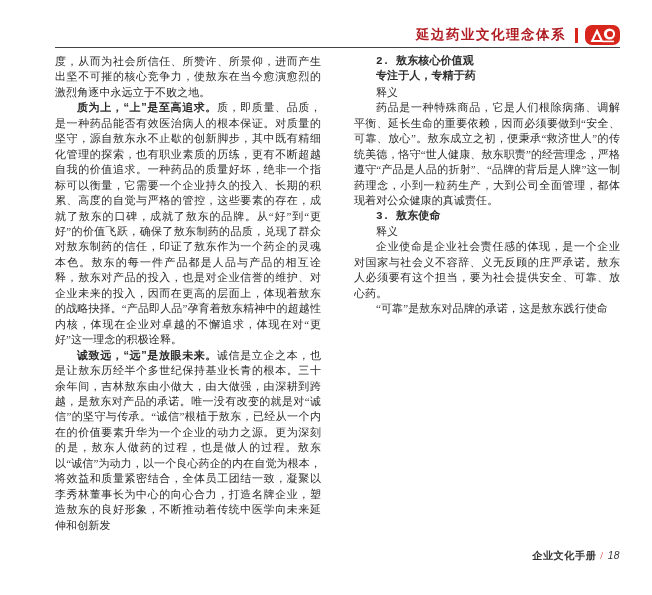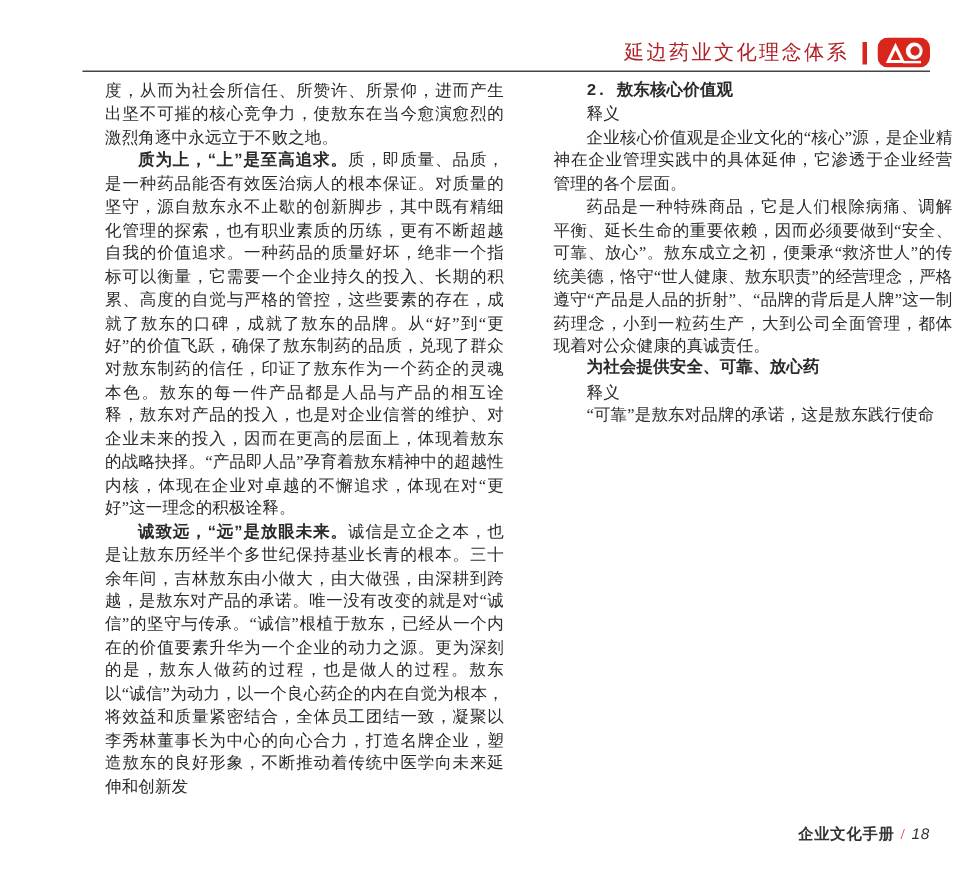--- a/index.html
+++ b/index.html
@@ -12,32 +12,32 @@
     color: #2b2b2b;
   }
   
   .header {
     position: absolute; top: 24px; left: 55px; right: 32px;
     height: 22px;
     display: flex; justify-content: flex-end; align-items: center;
   }
   .header-title {
     font-family: "Liberation Sans", "DejaVu Sans", sans-serif;
-    font-weight: normal; font-size: 13.5px; letter-spacing: 1.5px;
+    font-weight: bold; font-size: 13.5px; letter-spacing: 1.5px;
     color: #b01e24;
   }
   .header-bar { width: 3px; height: 15px; background: #d8261c; margin: 0 7px 0 9px; }
   .header-logo { width: 35px; height: 20px; display: block; }
   .header-rule {
     position: absolute; top: 47px; left: 55px; right: 32px;
     border-top: 1.2px solid #454545;
   }
   
   .columns {
-    position: absolute; top: 54px; left: 70px; width: 565px;
+    position: absolute; top: 54px; left: 55px; width: 565px;
     display: flex; gap: 33px;
   }
   .col { width: 273px; }
   .col p {
     margin: 0;
     font-size: 11px; line-height: 15.45px;
     text-align: justify; text-justify: inter-ideograph;
     letter-spacing: 0.1px;
   }
   .indent { text-indent: 2em; }
@@ -84,25 +84,26 @@
   <div class="columns">
 
     <div class="col">
       <p>度，从而为社会所信任、所赞许、所景仰，进而产生出坚不可摧的核心竞争力，使敖东在当今愈演愈烈的激烈角逐中永远立于不败之地。</p>
       <p class="indent"><span class="lead">质为上，“上”是至高追求。</span><span>质，即质量、品质，是一种药品能否有效医治病人的根本保证。对质量的坚守，源自敖东永不止歇的创新脚步，其中既有精细化管理的探索，也有职业素质的历练，更有不断超越自我的价值追求。一种药品的质量好坏，绝非一个指标可以衡量，它需要一个企业持久的投入、长期的积累、高度的自觉与严格的管控，这些要素的存在，成就了敖东的口碑，成就了敖东的品牌。从“好”到“更好”的价值飞跃，确保了敖东制药的品质，兑现了群众对敖东制药的信任，印证了敖东作为一个药企的灵魂本色。敖东的每一件产品都是人品与产品的相互诠释，敖东对产品的投入，也是对企业信誉的维护、对企业未来的投入，因而在更高的层面上，体现着敖东的战略抉择。“产品即人品”孕育着敖东精神中的超越性内核，体现在企业对卓越的不懈追求，体现在对“更好”这一理念的积极诠释。</span></p>
       <p class="indent"><span class="lead">诚致远，“远”是放眼未来。</span><span>诚信是立企之本，也是让敖东历经半个多世纪保持基业长青的根本。三十余年间，吉林敖东由小做大，由大做强，由深耕到跨越，是敖东对产品的承诺。唯一没有改变的就是对“诚信”的坚守与传承。“诚信”根植于敖东，已经从一个内在的价值要素升华为一个企业的动力之源。更为深刻的是，敖东人做药的过程，也是做人的过程。敖东以“诚信”为动力，以一个良心药企的内在自觉为根本，将效益和质量紧密结合，全体员工团结一致，凝聚以李秀林董事长为中心的向心合力，打造名牌企业，塑造敖东的良好形象，不断推动着传统中医学向未来延伸和创新发</span></p>
     </div>
 
     <div class="col">
       <p class="indent heading">2. 敖东核心价值观</p>
+      <p class="indent heading">专注于人，专精于药</p>
       <p class="indent">释义</p>
-      <p class="indent">企业核心价值观是企业文化的“核心”源，是企业精神在企业管理实践中的具体延伸，它渗透于企业经营管理的各个层面。</p>
       <p class="indent">药品是一种特殊商品，它是人们根除病痛、调解平衡、延长生命的重要依赖，因而必须要做到“安全、可靠、放心”。敖东成立之初，便秉承“救济世人”的传统美德，恪守“世人健康、敖东职责”的经营理念，严格遵守“产品是人品的折射”、“品牌的背后是人牌”这一制药理念，小到一粒药生产，大到公司全面管理，都体现着对公众健康的真诚责任。</p>
-      <p class="indent heading">为社会提供安全、可靠、放心药</p>
+      <p class="indent heading">3. 敖东使命</p>
       <p class="indent">释义</p>
+      <p class="indent">企业使命是企业社会责任感的体现，是一个企业对国家与社会义不容辞、义无反顾的庄严承诺。敖东人必须要有这个担当，要为社会提供安全、可靠、放心药。</p>
       <p class="indent">“可靠”是敖东对品牌的承诺，这是敖东践行使命</p>
     </div>
 
   </div>
 
   <div class="footer">
     <span class="footer-book">企业文化手册</span>
     <span class="footer-sep">/</span>
     <span class="footer-page">18</span>
   </div>

